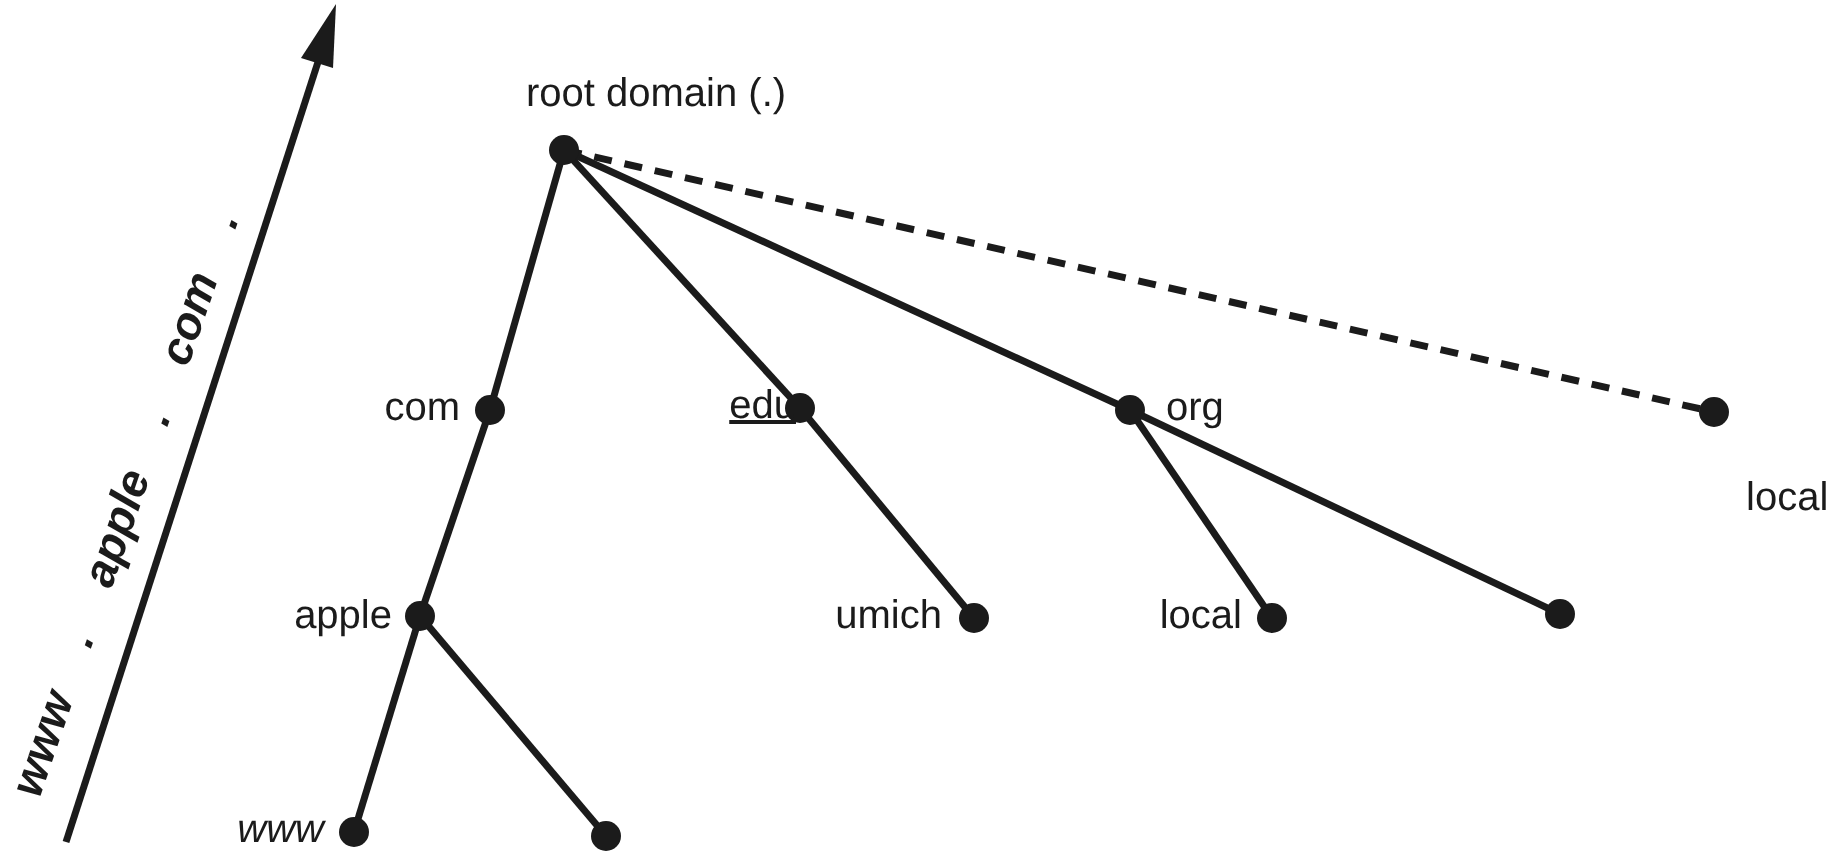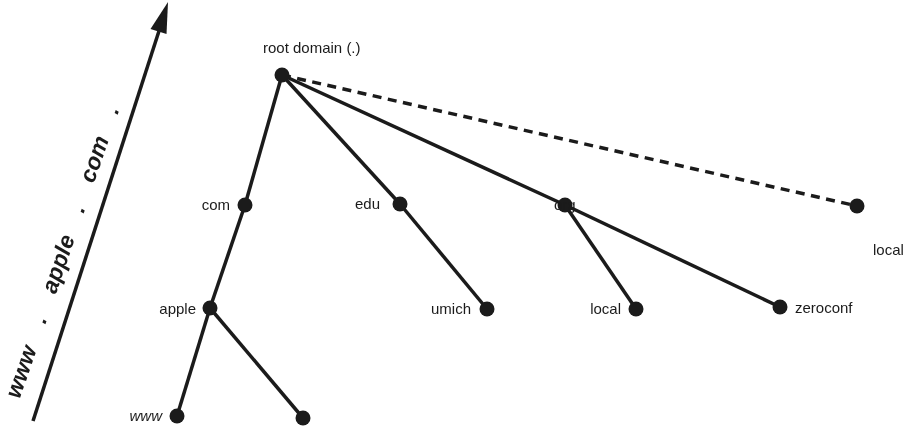--- a/index.html
+++ b/index.html
@@ -34,21 +34,21 @@
   }
   .arrow-shaft {
     stroke: #1b1b1b;
     stroke-width: 3.5;
   }
   .arrow-head {
     fill: #1b1b1b;
   }
   .lbl {
     position: absolute;
-    font-size: 15px;
+    font-size: 20px;
     line-height: 1;
     color: #1b1b1b;
     white-space: nowrap;
     transform: translateY(-50%);
   }
   .fqdn {
     position: absolute;
     left: 12px;
     top: 384px;
     height: 26px;
@@ -94,31 +94,30 @@
     <circle class="node-dot" cx="303" cy="418" r="7.5"></circle>
 
     <line class="arrow-shaft" x1="33" y1="421" x2="159" y2="31"></line>
     <polygon class="arrow-head" points="168,2 166.5,34 150.5,29"></polygon>
   </svg>
 
   <span class="lbl" style="left:263px; top:47px;">root domain (.)</span>
 
   <span class="lbl" style="right:692px; top:204px;text-align:center;">com</span>
 
-  <span class="lbl" style="right:542px; top:203px;">edu</span>
+  <span class="lbl" style="right:524px; top:203px;text-decoration:underline;">edu</span>
 
-  <span class="lbl" style="left:554px; top:204px;">org</span>
+  <span class="lbl" style="left:583px; top:204px;">org</span>
 
   <span class="lbl" style="left:873px; top:205px;margin-top:44px;">local</span>
 
   <span class="lbl" style="right:726px; top:308px;">apple</span>
 
   <span class="lbl" style="right:451px; top:308px;">umich</span>
 
   <span class="lbl" style="right:301px; top:308px;">local</span>
 
-  <span class="lbl" style="left:795px; top:307px;">zeroconf</span>
 
   <span class="lbl" style="right:760px; top:415px;font-style:italic;">www</span>
 
   <span class="fqdn">www . apple . com .</span>
 
 </div>
 
 </body></html>

